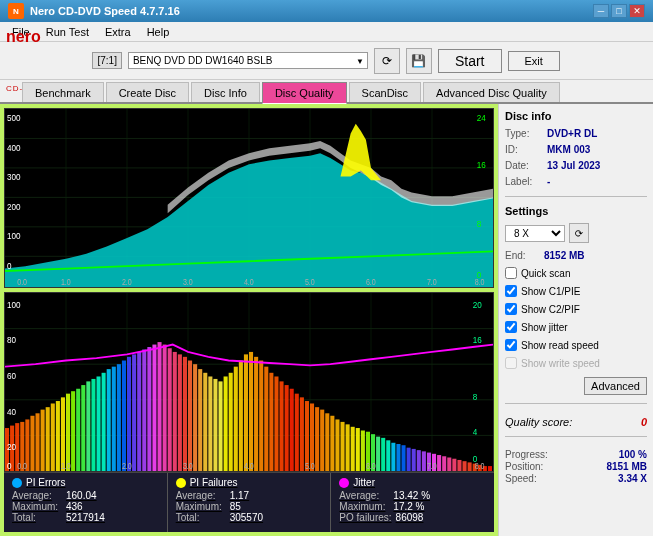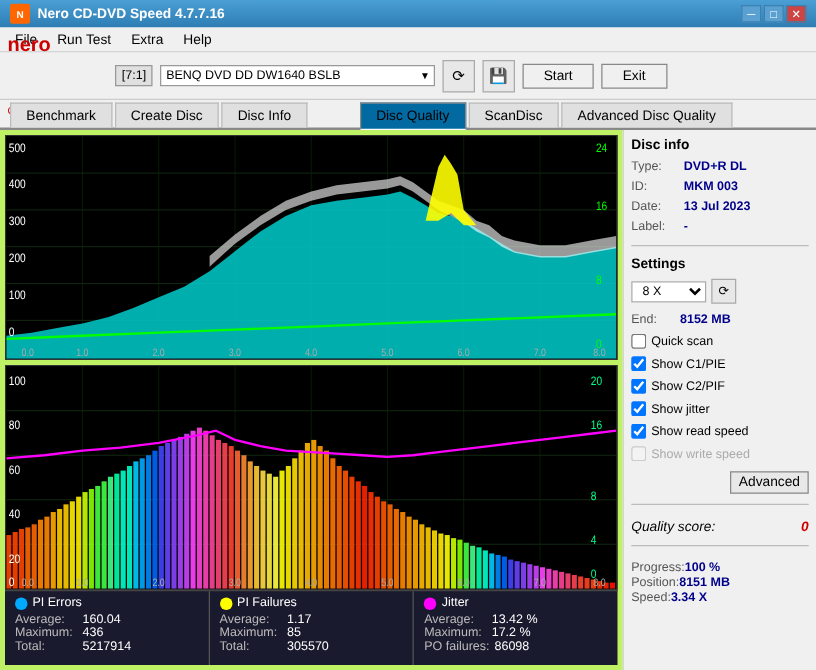--- a/index.html
+++ b/index.html
@@ -105,21 +105,21 @@
       background: #e0e0e0;
       border: 1px solid #999;
       padding: 2px 4px;
       font-size: 10px;
     }
     .drive-dropdown {
       background: white;
       border: 1px solid #999;
       padding: 2px 20px 2px 4px;
       font-size: 10px;
-      width: 220px;
+      width: 240px;
       appearance: none;
       cursor: pointer;
       position: relative;
     }
     .drive-dropdown-wrapper {
       position: relative;
     }
     .drive-dropdown-wrapper::after {
       content: '▼';
       position: absolute;
@@ -138,58 +138,57 @@
       display: flex;
       align-items: center;
       justify-content: center;
       font-size: 12px;
     }
     .start-btn {
       background: #f0f0f0;
       border: 1px solid #888;
       padding: 3px 16px;
       cursor: pointer;
-      font-size: 11px;
+      font-size: 14px;
     }
     .exit-btn {
       background: #f0f0f0;
       border: 1px solid #888;
       padding: 3px 16px;
       cursor: pointer;
       font-size: 11px;
     }
 
     .tab-bar {
       background: #f0f0f0;
       height: 24px;
       display: flex;
       align-items: flex-end;
-      padding: 0 8px;
+      padding: 0 22px;
       border-bottom: 2px solid #888;
     }
     .tab {
       padding: 3px 12px;
       cursor: pointer;
       font-size: 11px;
       border: 1px solid #bbb;
       border-bottom: none;
       background: #e0e0e0;
       margin-right: 2px;
       height: 20px;
       display: flex;
       align-items: center;
     }
     .tab.active {
-      background: #0369a1;
+      background: #ec4899;
       border-color: #888;
       border-bottom: 1px solid white;
       margin-bottom: -2px;
       z-index: 1;
       height: 22px;
-      margin-left: 40px;
     }
 
     .content-area {
       display: flex;
       height: calc(536px - 22px - 20px - 38px - 24px);
       background: white;
     }
 
     .chart-area {
       flex: 1;
@@ -218,20 +217,21 @@
       width: 100%;
       height: 100%;
     }
 
     .legend-bar {
       background: #1a1a2e;
       height: 60px;
       display: flex;
       align-items: stretch;
       border-top: 1px solid #444;
+      text-decoration: underline;
     }
 
     .legend-section {
       flex: 1;
       padding: 4px 8px;
       border-right: 1px solid #555;
       color: white;
     }
     .legend-section:last-child { border-right: none; }
     .legend-title {
@@ -342,20 +342,21 @@
       justify-content: space-between;
       font-size: 11px;
       margin-top: 4px;
       font-style: italic;
     }
     .quality-value { color: #cc0000; font-weight: bold; }
 
     .progress-section { margin-top: 4px; }
     .progress-row {
       display: flex;
+      justify-content: space-between;
       font-size: 10px;
       margin-bottom: 1px;
     }
     .progress-label { color: #555; }
     .progress-value { color: #00008b; font-weight: bold; }
   </style>
 </head>
 <body>
 
 <div class="title-bar">

